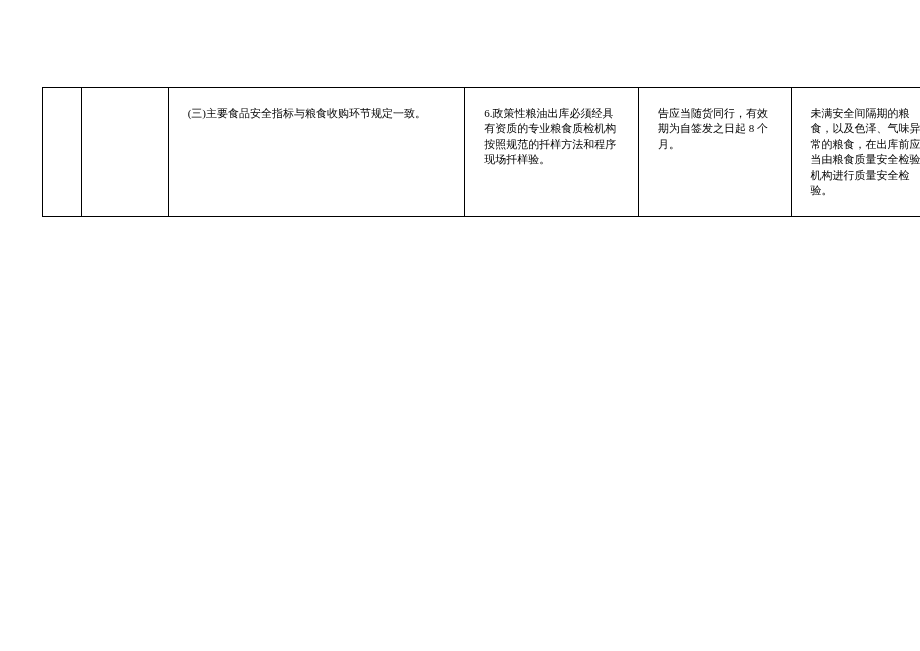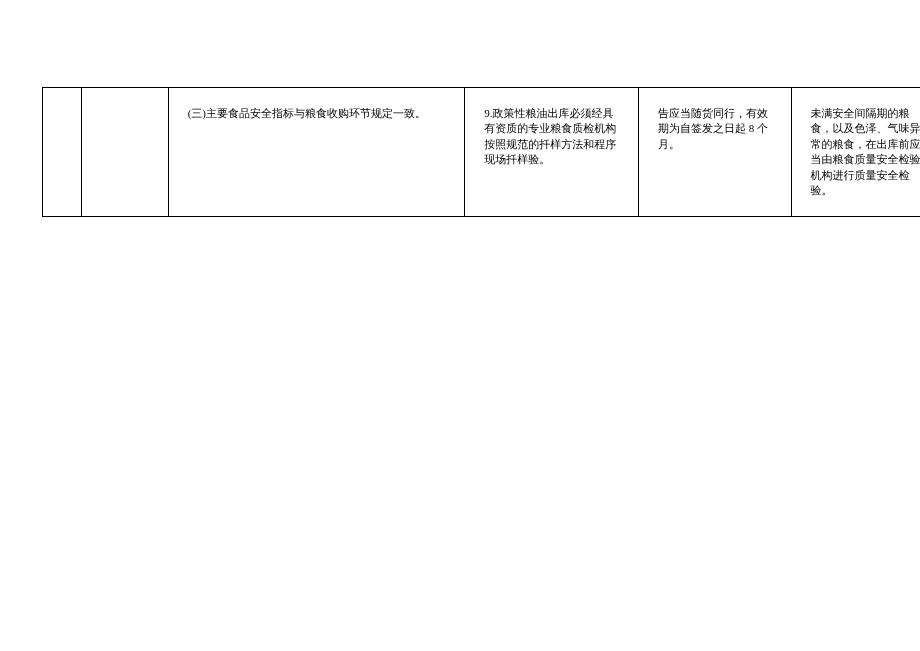--- a/index.html
+++ b/index.html
@@ -62,21 +62,21 @@
       <td class="col1">
         <div class="cell-content"></div>
       </td>
       <td class="col2">
         <div class="cell-content"></div>
       </td>
       <td class="col3">
         <div class="cell-content">(三)主要食品安全指标与粮食收购环节规定一致。</div>
       </td>
       <td class="col4">
-        <div class="cell-content">9.政策性粮油出库必须经具有资质的专业粮食质检机构按照规范的扦样方法和程序现场扦样验。</div>
+        <div class="cell-content">6.政策性粮油出库必须经具有资质的专业粮食质检机构按照规范的扦样方法和程序现场扦样验。</div>
       </td>
       <td class="col5">
         <div class="cell-content">告应当随货同行，有效期为自签发之日起 8 个月。</div>
       </td>
       <td class="col6">
         <div class="cell-content">未满安全间隔期的粮食，以及色泽、气味异常的粮食，在出库前应当由粮食质量安全检验机构进行质量安全检验。</div>
       </td>
     </tr>
   </tbody>
     </table>

